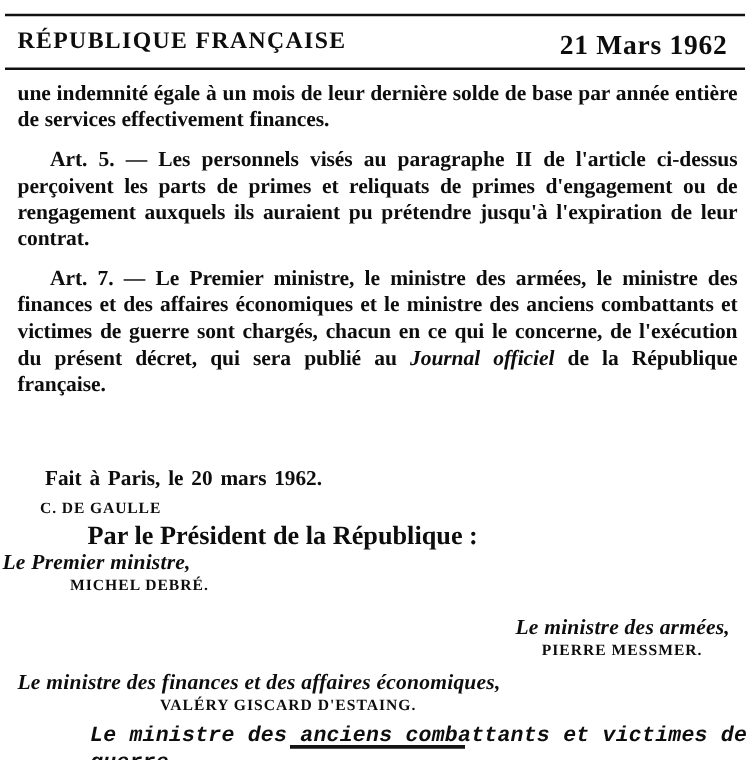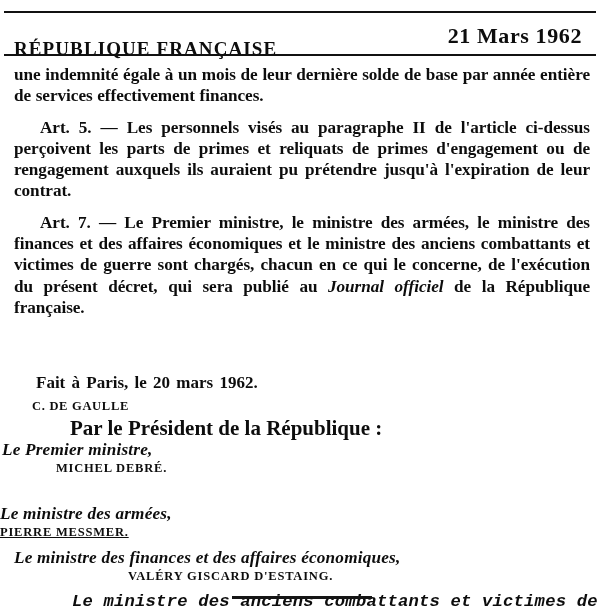--- a/index.html
+++ b/index.html
@@ -40,21 +40,21 @@
   .masthead {
     position: absolute;
     left: 0;
     top: 22px;
     width: 600px;
     height: 28px;
   }
   .masthead-title {
     position: absolute;
     left: 14px;
-    top: 16px;
+    top: 0;
     font-size: 19px;
     font-weight: bold;
     letter-spacing: 1.1px;
     white-space: nowrap;
   }
   .masthead-date {
     position: absolute;
     right: 18px;
     top: 1px;
     font-size: 22px;
@@ -138,22 +138,22 @@
   .name-sc {
     font-size: 12.5px;
     letter-spacing: 0.8px;
     text-transform: uppercase;
     line-height: 17px;
   }
 
   .blk-debre .title-it { margin-left: 2px; font-style: italic; }
   .blk-debre .name-sc  { margin-left: 56px; }
 
-  .blk-messmer { margin-top: 26px; text-align: left; padding-right: 16px; }
-  .blk-messmer .name-sc { padding-right: 22px; text-decoration: underline; }
+  .blk-messmer { margin-top: 14px; text-align: right; padding-right: 16px; }
+  .blk-messmer .name-sc { padding-right: 22px; }
 
   .blk-giscard { margin-top: 6px; }
   .blk-giscard .title-it { margin-left: 14px; }
   .blk-giscard .name-sc  { margin-left: 128px; }
 
   .blk-triboulet { margin-top: 6px; }
   .blk-triboulet .title-it { margin-left: 72px; font-family: Liberation Mono, monospace; }
   .blk-triboulet .name-sc  { margin-left: 196px; }
 
   .rule-bottom {

